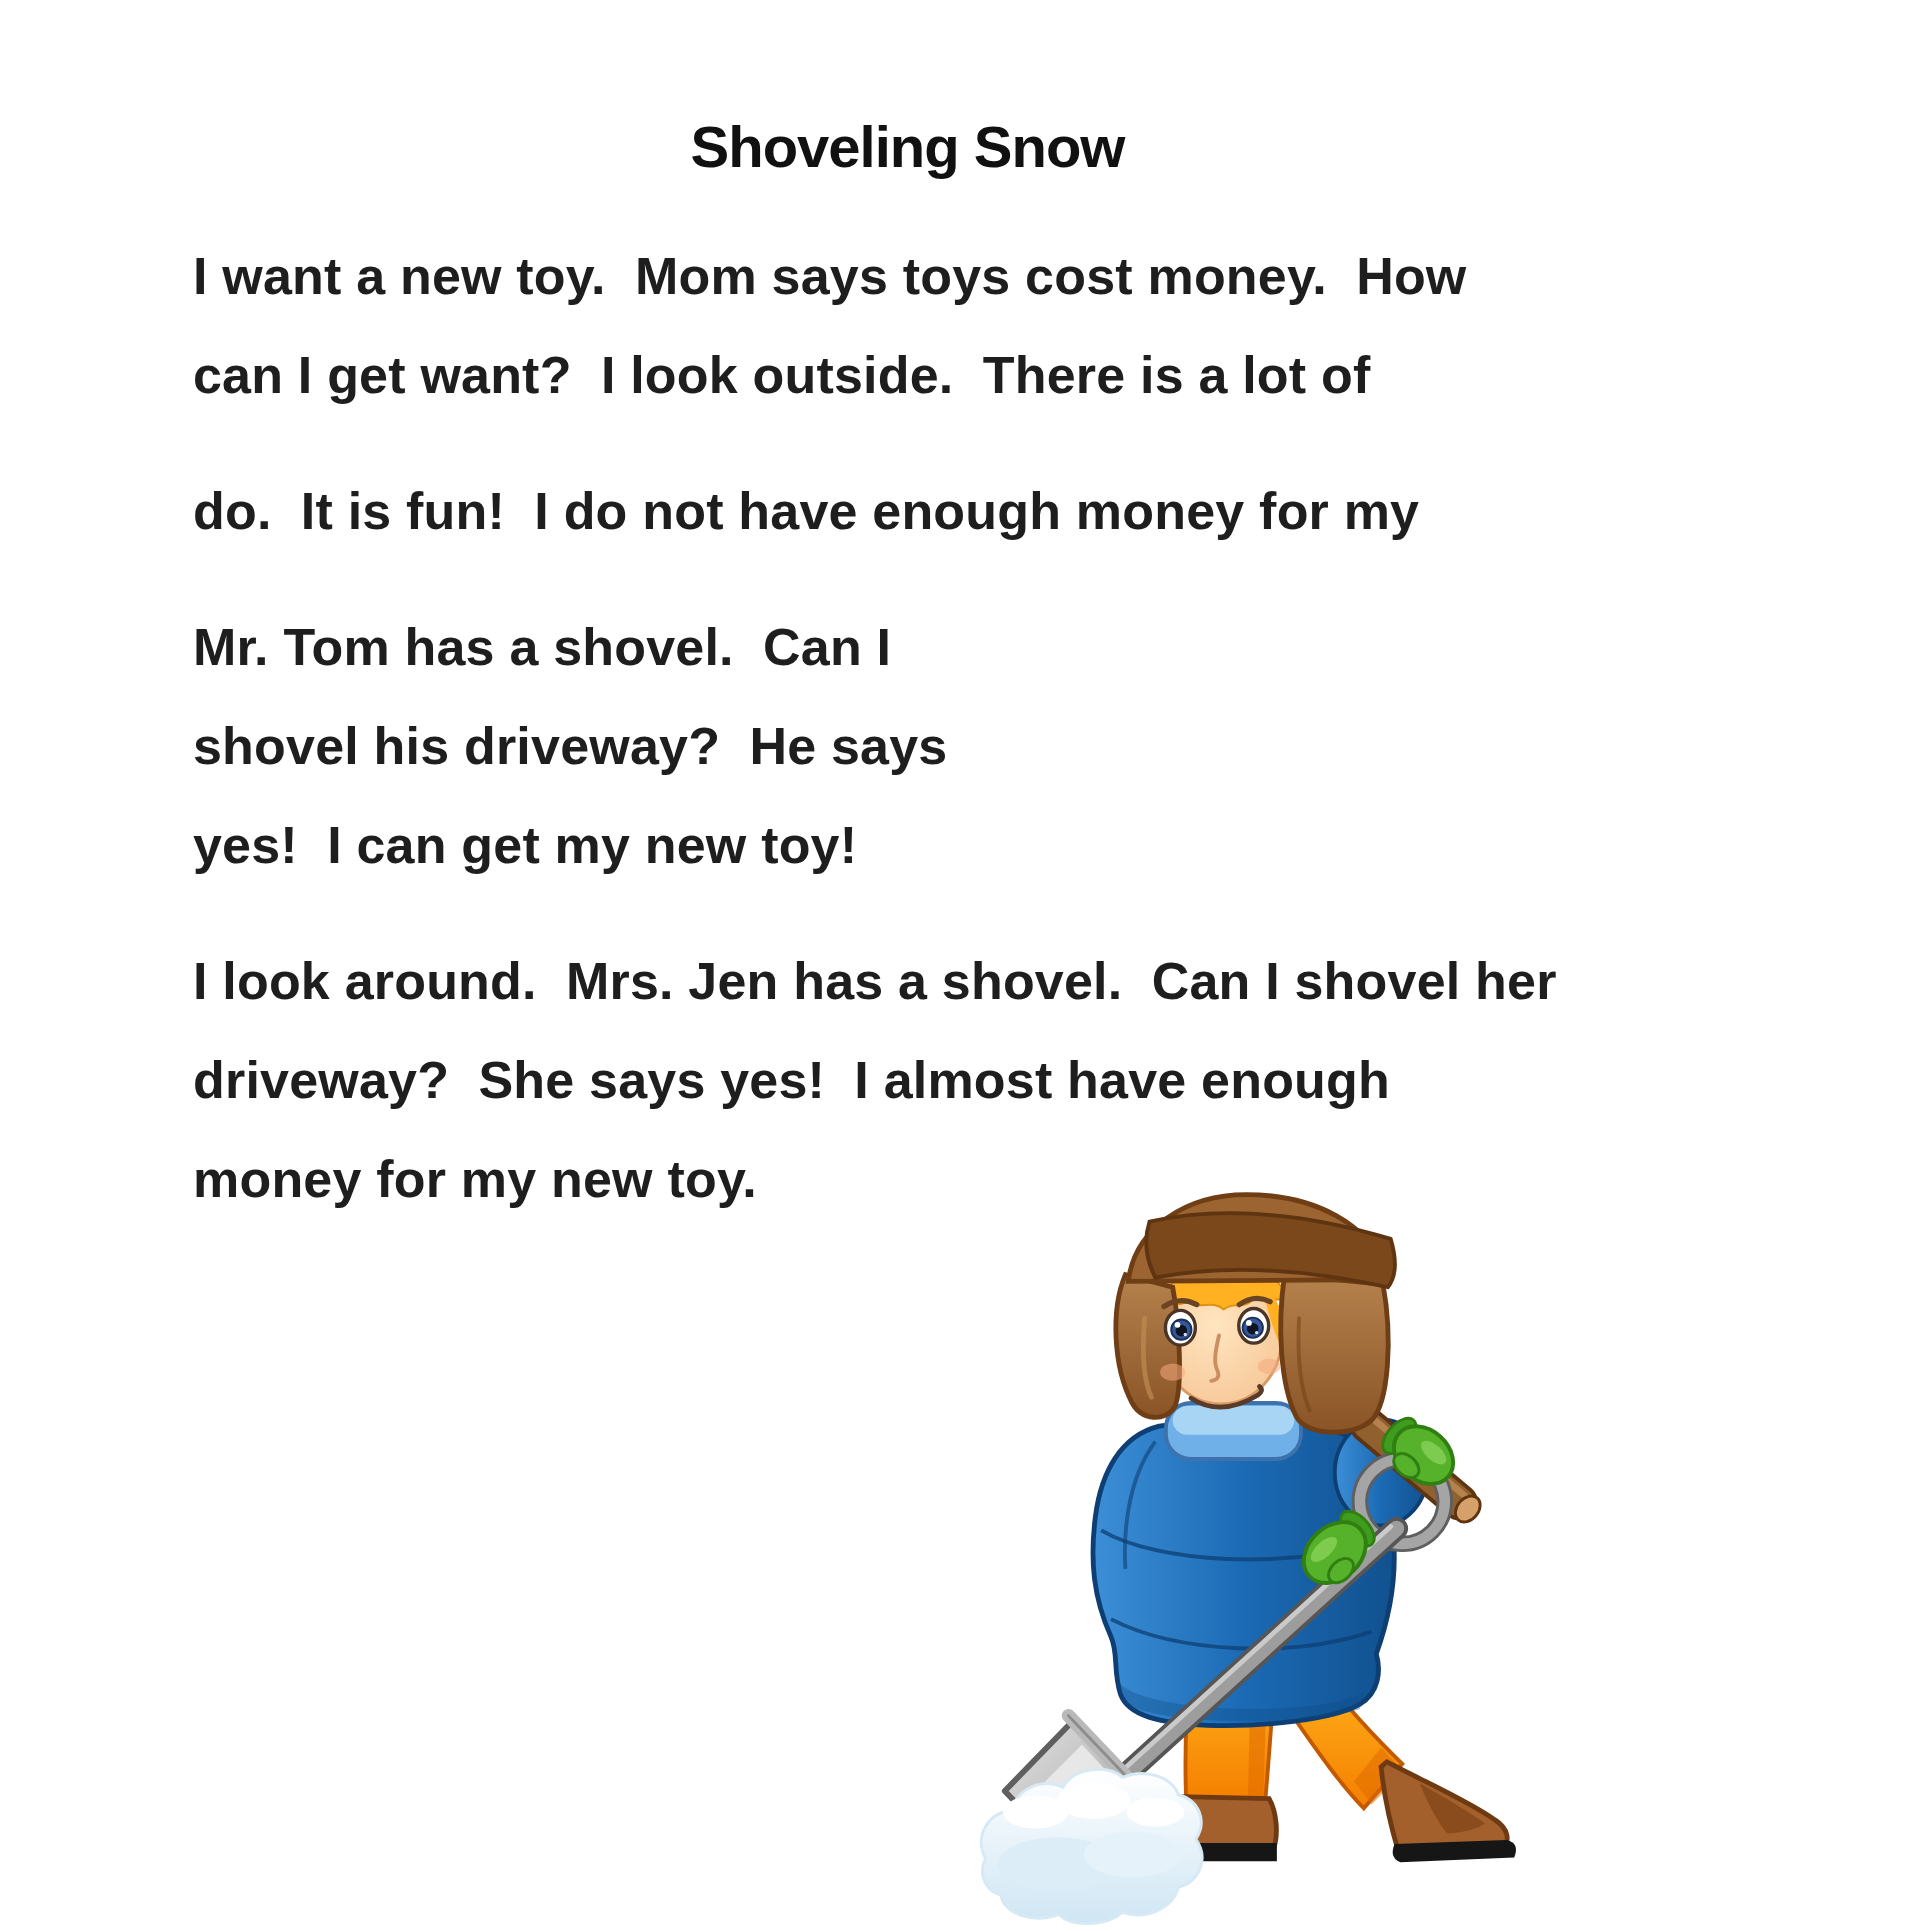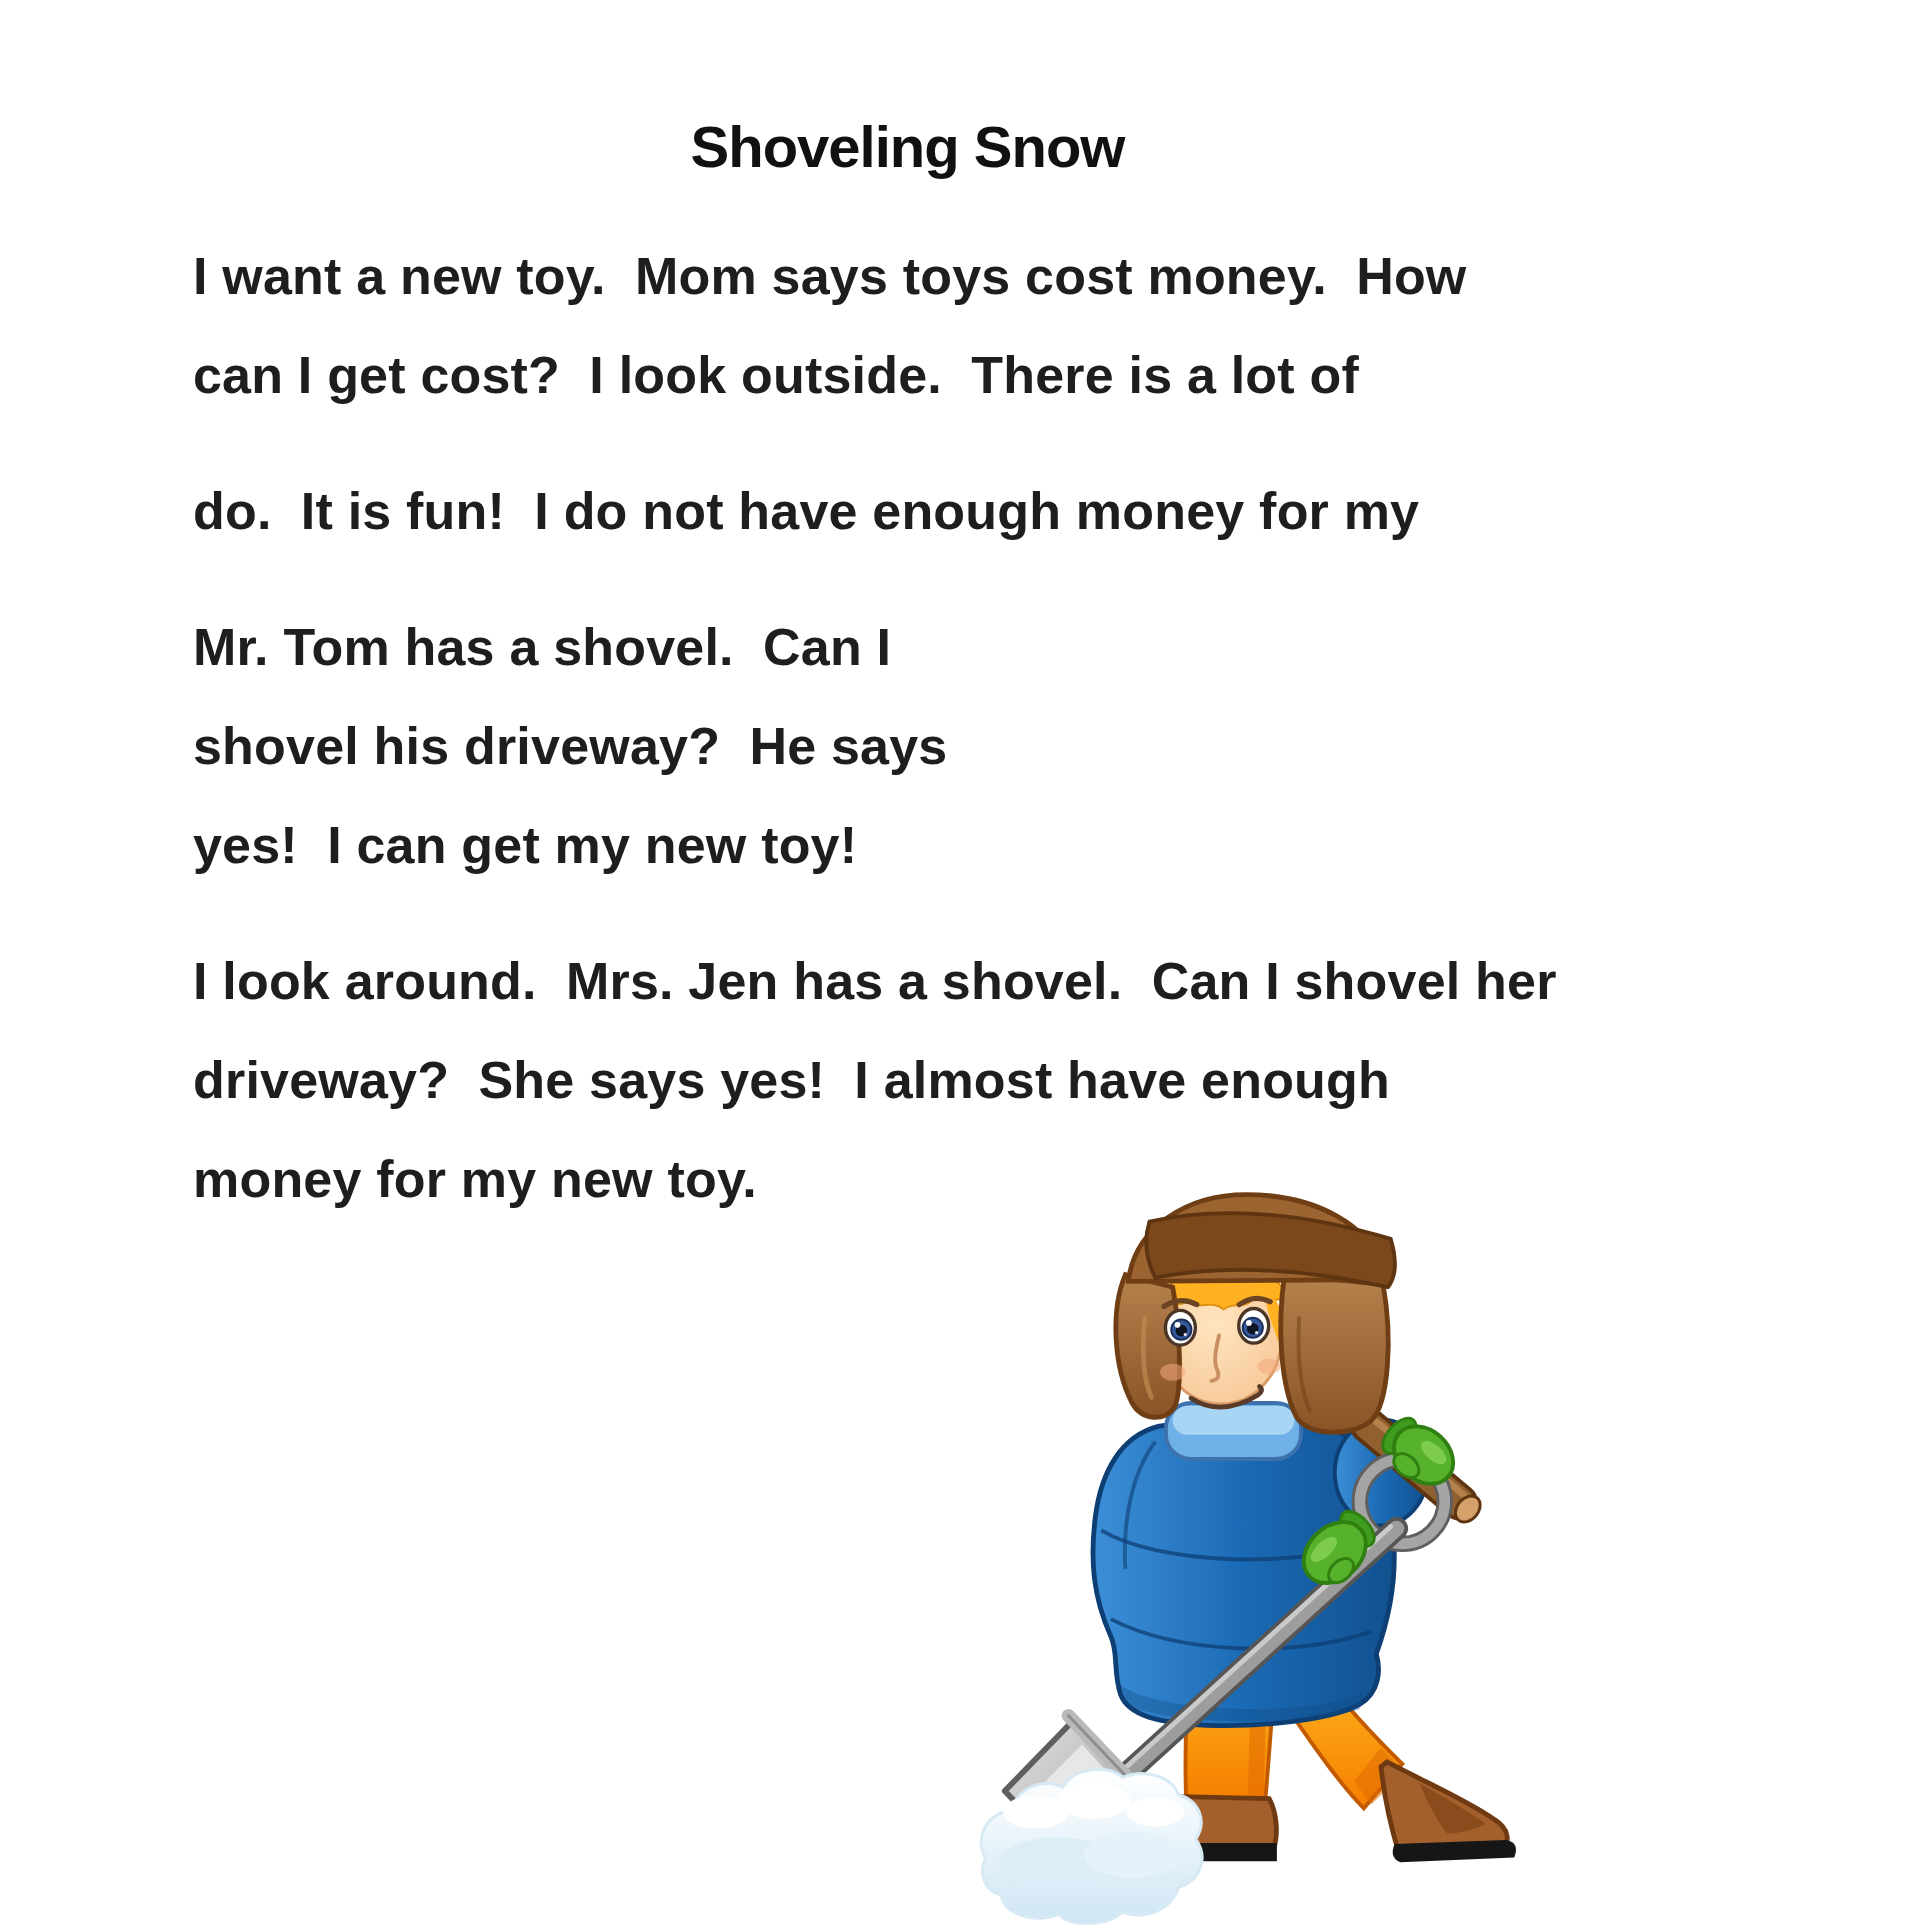--- a/index.html
+++ b/index.html
@@ -17,21 +17,21 @@
 </head>
 <body>
 
 <div class="page">
 
   <div class="title">Shoveling Snow</div>
 
   <div class="story">
     <div class="para">
       <div class="line">I want a new toy.  Mom says toys cost money.  How</div>
-      <div class="line">can I get cost?  I look outside.  There is a lot of</div>
+      <div class="line">can I get want?  I look outside.  There is a lot of</div>
     </div>
     <div class="para">
       <div class="line">do.  It is fun!  I do not have enough money for my</div>
     </div>
     <div class="para">
       <div class="line">Mr. Tom has a shovel.  Can I</div>
       <div class="line">shovel his driveway?  He says</div>
       <div class="line">yes!  I can get my new toy!</div>
     </div>
     <div class="para">

